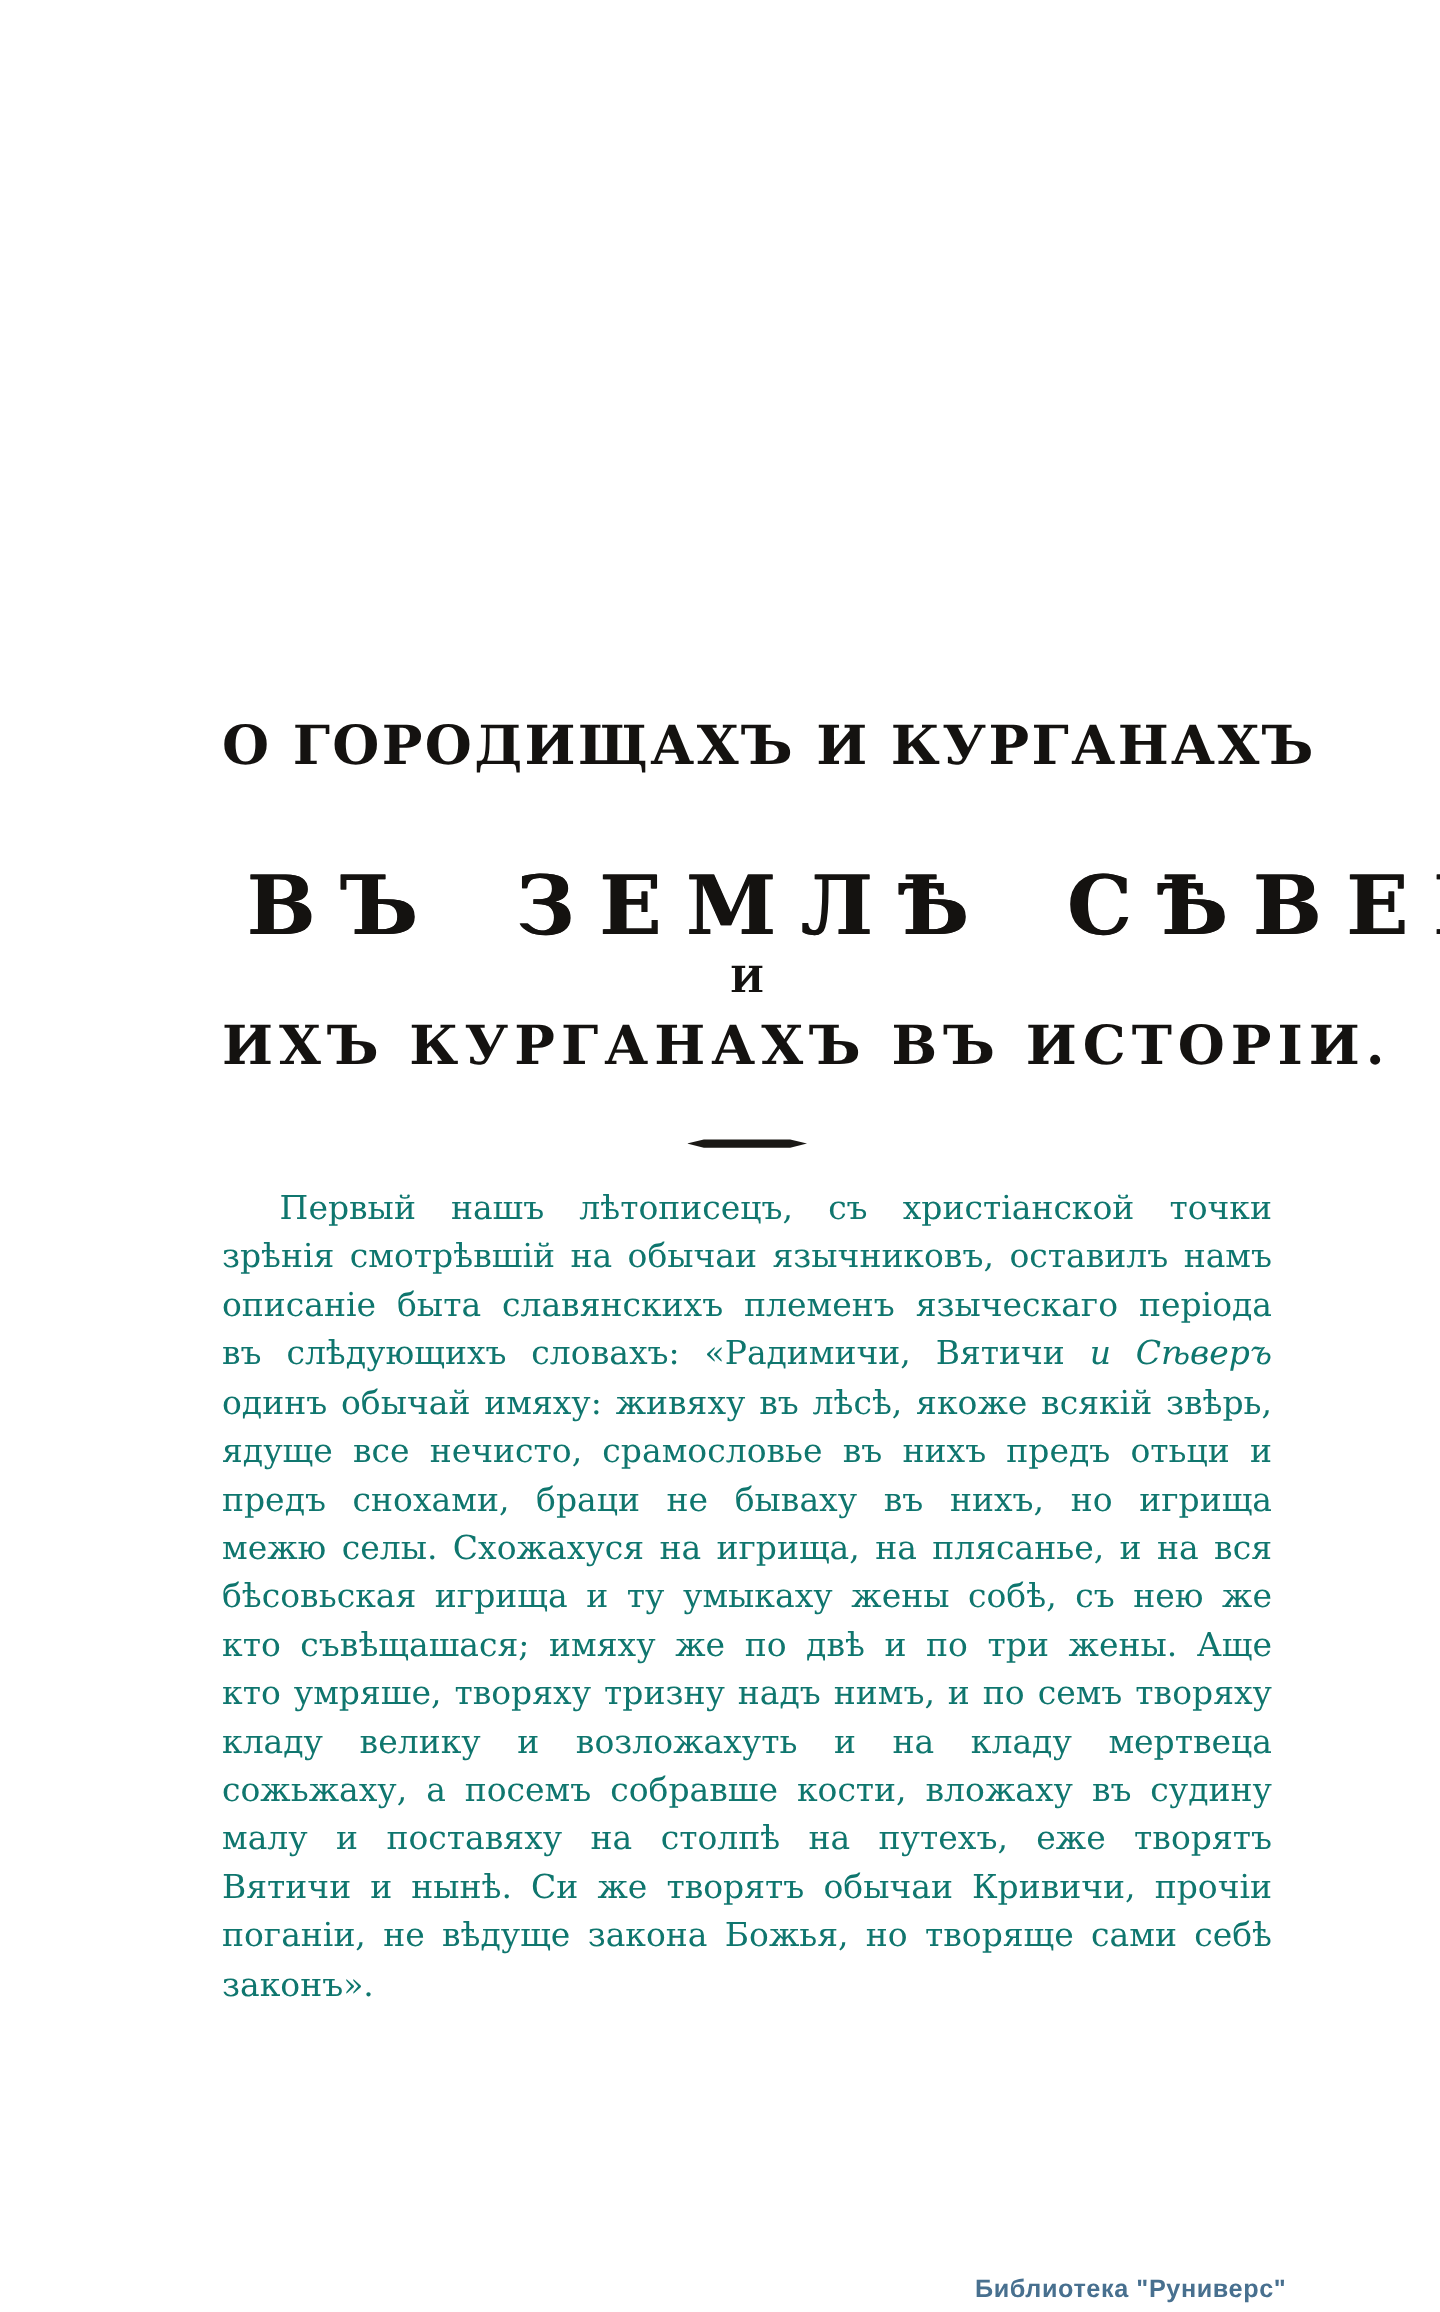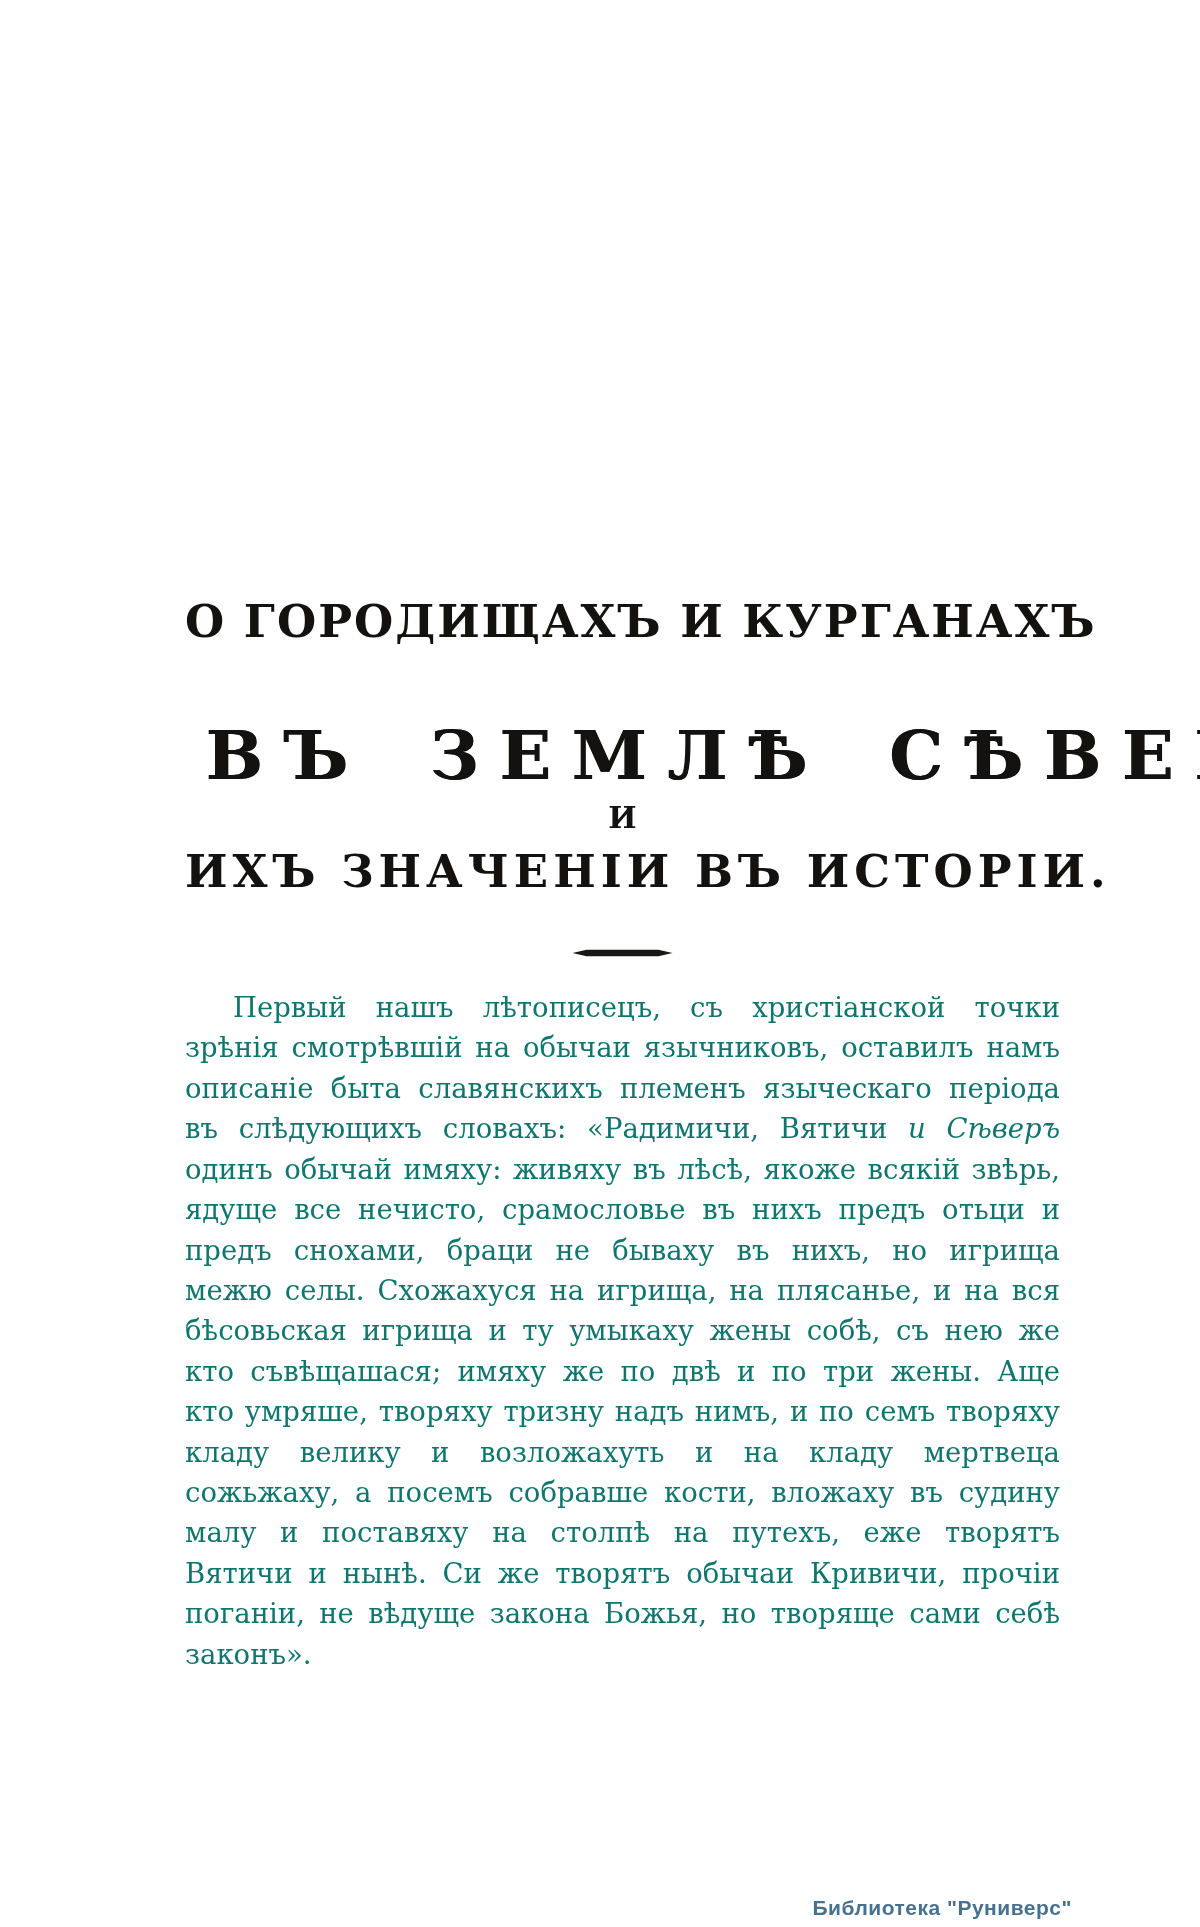--- a/index.html
+++ b/index.html
@@ -116,21 +116,21 @@
 
 <div class="page">
   <div class="content">
 
     <div class="title-line-1">О ГОРОДИЩАХЪ И КУРГАНАХЪ</div>
 
     <div class="title-line-2">ВЪ ЗЕМЛѢ СѢВЕРЯНЪ</div>
 
     <div class="title-conjunction">И</div>
 
-    <div class="title-line-3">ИХЪ ЗНАЧЕНІИ ВЪ ИСТОРІИ.</div>
+    <div class="title-line-3">ИХЪ КУРГАНАХЪ ВЪ ИСТОРІИ.</div>
 
     <div class="divider"></div>
 
     <p class="body-paragraph"><span>Первый нашъ лѣтописецъ, съ христіанской точки зрѣнія смотрѣвшій на обычаи язычниковъ, оставилъ намъ описаніе быта славянскихъ племенъ языческаго періода въ слѣдующихъ словахъ: «Радимичи, Вятичи </span><span class="italic-seg">и Сѣверъ</span><span> одинъ обычай имяху: живяху въ лѣсѣ, якоже всякій звѣрь, ядуще все нечисто, срамословье въ нихъ предъ отьци и предъ снохами, браци не бываху въ нихъ, но игрища межю селы. Схожахуся на игрища, на плясанье, и на вся бѣсовьская игрища и ту умыкаху жены собѣ, съ нею же кто съвѣщашася; имяху же по двѣ и по три жены. Аще кто умряше, творяху тризну надъ нимъ, и по семъ творяху кладу велику и возложахуть и на кладу мертвеца сожьжаху, а посемъ собравше кости, вложаху въ судину малу и поставяху на столпѣ на путехъ, еже творятъ Вятичи и нынѣ. Си же творятъ обычаи Кривичи, прочіи поганіи, не вѣдуще закона Божья, но творяще сами себѣ законъ».</span></p>
 
   </div>
 
   <div class="watermark">Библиотека "Руниверс"</div>
 </div>
 

